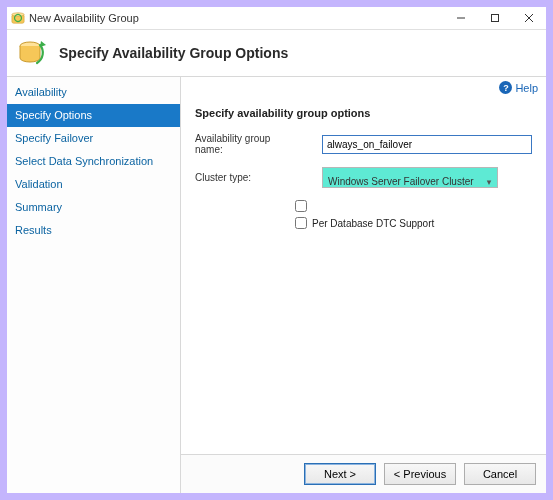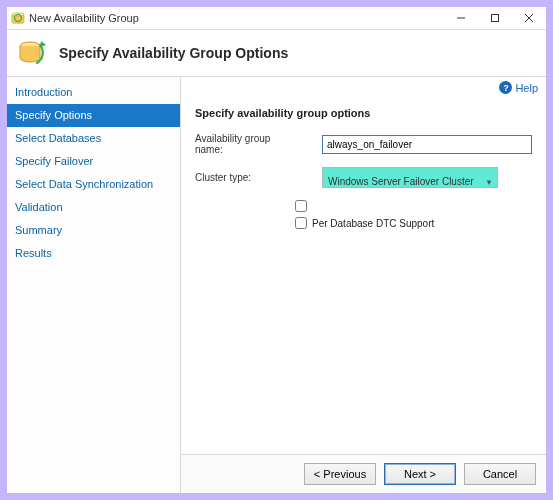--- a/index.html
+++ b/index.html
@@ -252,23 +252,22 @@
         <path d="M25 8 a12 12 0 0 1 -3 18" fill="none" stroke="#3cae4a" stroke-width="2.2" stroke-linecap="round"></path>
         <polygon points="26,4 31,8 25,10" fill="#3cae4a"></polygon>
       </svg>
     </span>
     <span class="header-title">Specify Availability Group Options</span>
   </div>
 
   <div class="body">
 
     <div class="sidebar">
-      <div class="step">Introduction</div>
+      <div class="step">Availability</div>
       <div class="step active">Specify Options</div>
-      <div class="step">Select Databases</div>
       <div class="step">Specify Failover</div>
       <div class="step">Select Data Synchronization</div>
       <div class="step">Validation</div>
       <div class="step">Summary</div>
       <div class="step">Results</div>
     </div>
 
     <div class="content">
       <div class="help-link">
         <span class="help-icon">?</span>
@@ -298,20 +297,20 @@
         <div class="checkbox-row">
           <input type="checkbox" style="">
         </div>
         <div class="checkbox-row">
           <input type="checkbox" style="">
           <span>Per Database DTC Support</span>
         </div>
       </div>
 
       <div class="button-bar">
+        <button class="dlg-btn primary">Next &gt;</button>
         <button class="dlg-btn">&lt; Previous</button>
-        <button class="dlg-btn primary">Next &gt;</button>
         <button class="dlg-btn">Cancel</button>
       </div>
     </div>
 
   </div>
 </div>
 
 </body></html>

